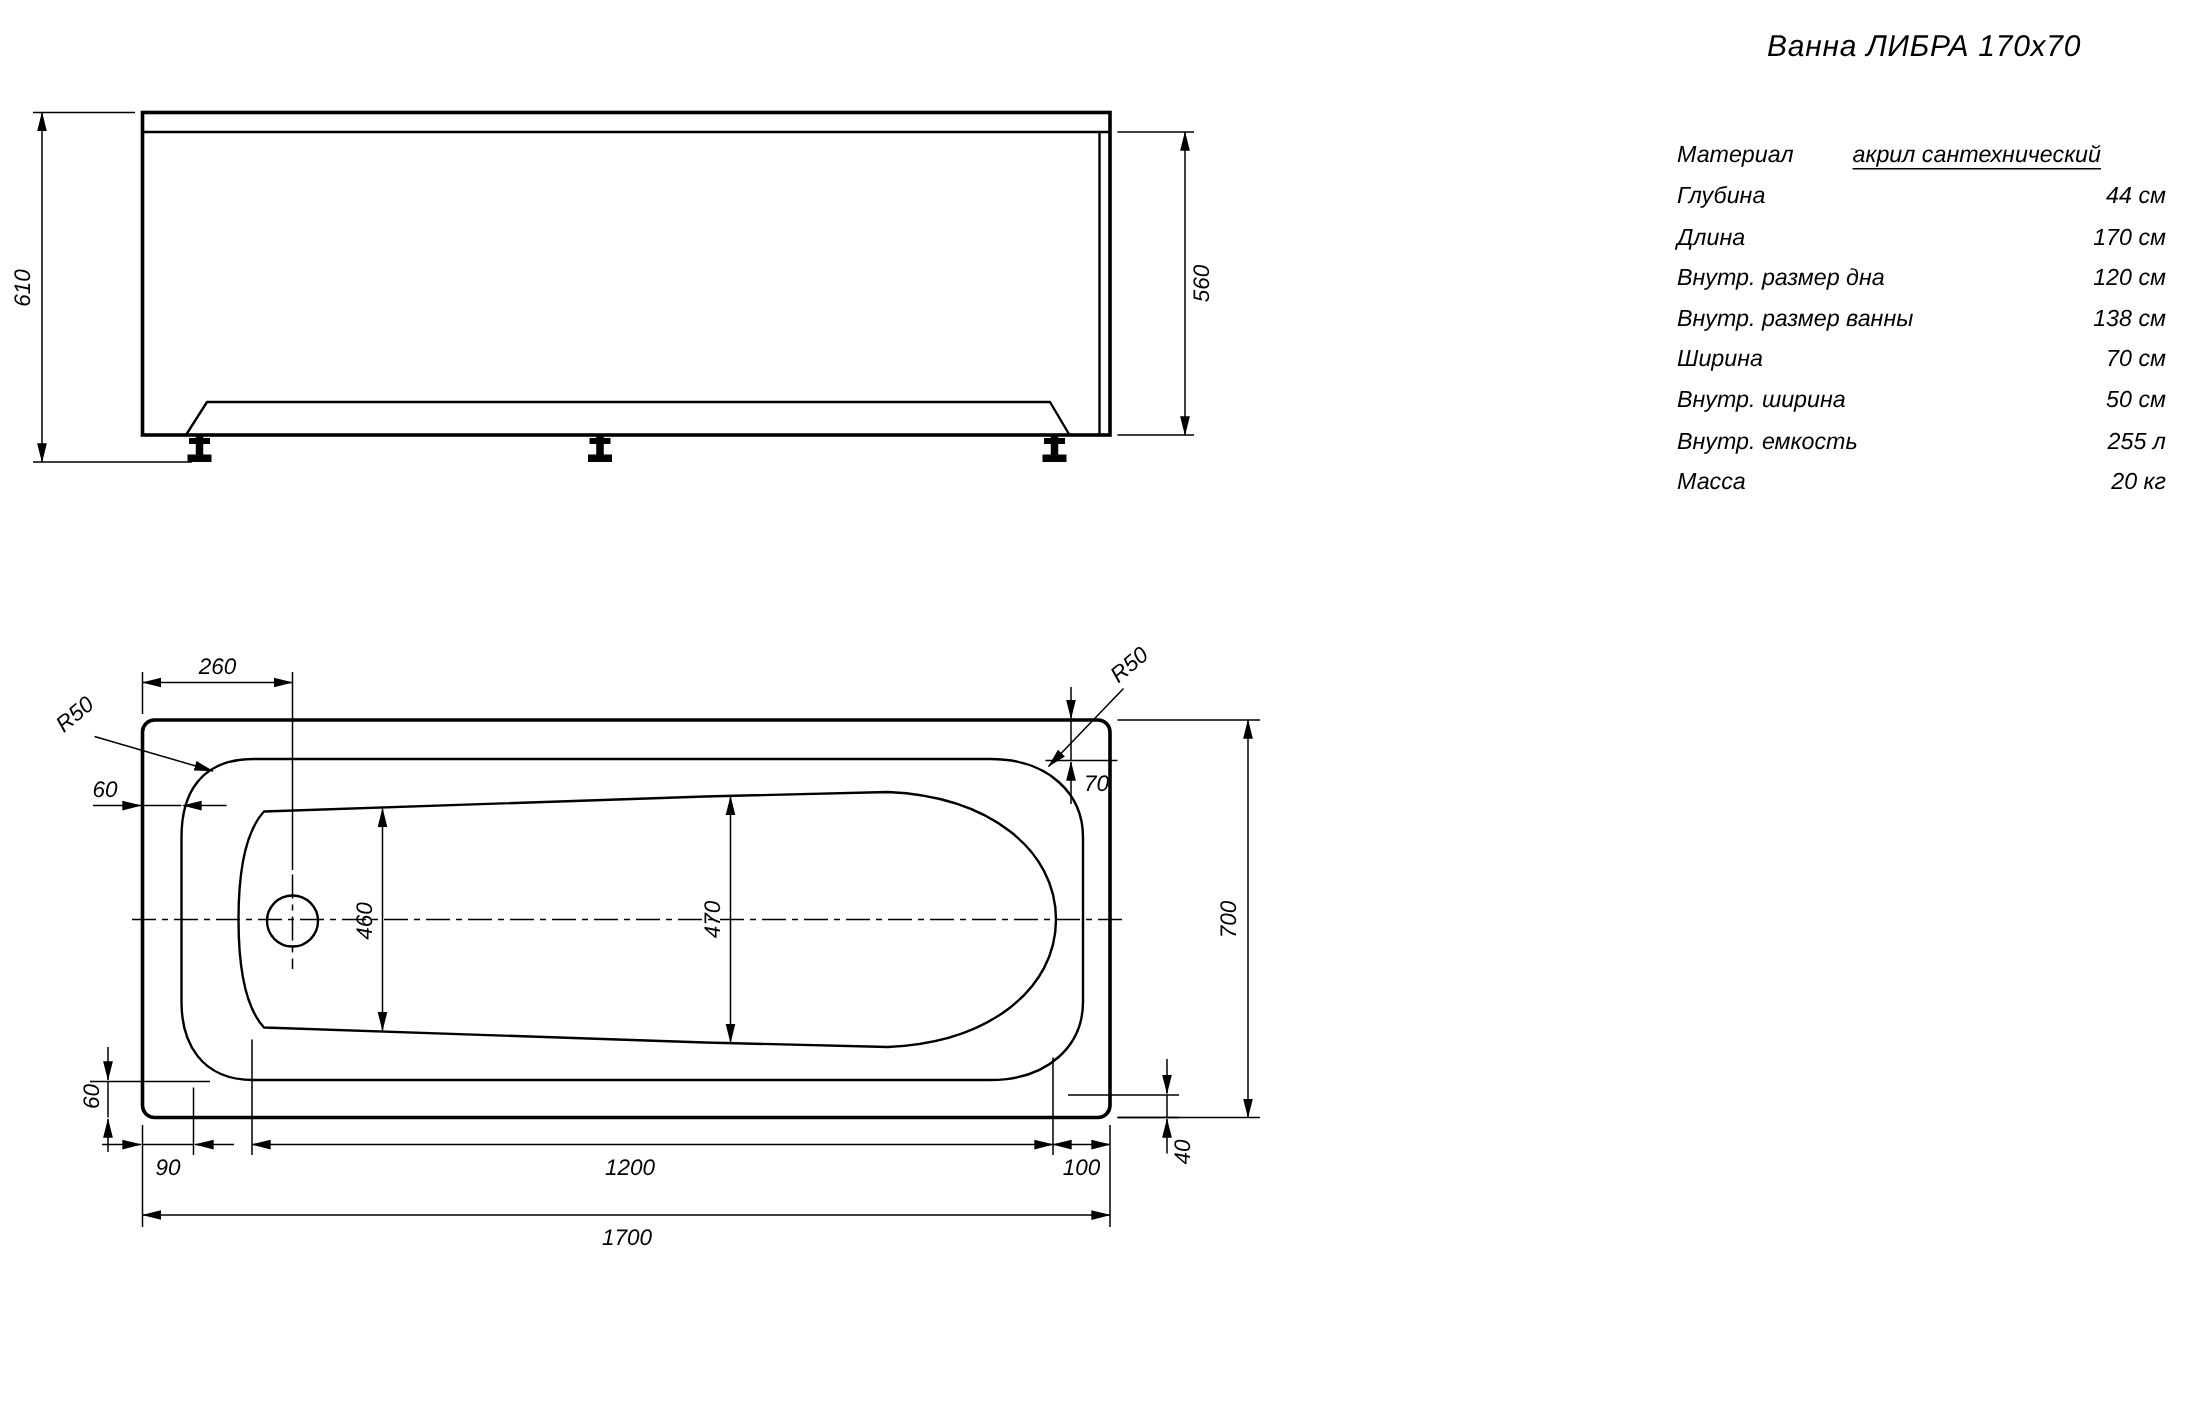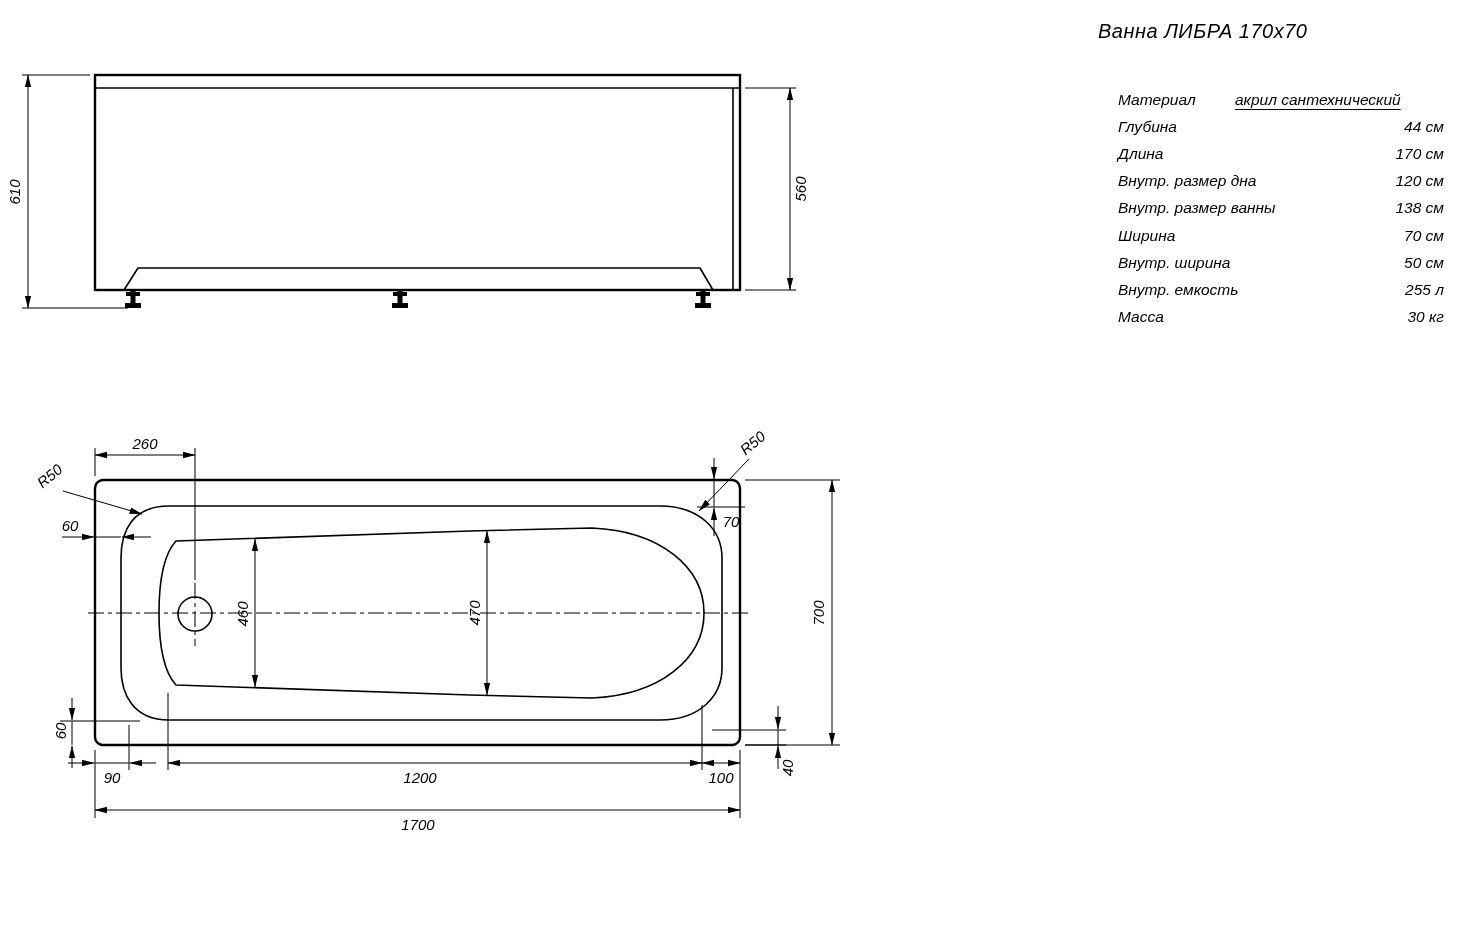--- a/index.html
+++ b/index.html
@@ -4,23 +4,23 @@
 <style>
   html,body{margin:0;padding:0;background:#fff;}
   .canvas{position:relative;width:1470px;height:935px;background:#fff;overflow:hidden;
           font-family:"Liberation Sans",sans-serif;color:#000;}
   svg.sheet{position:absolute;left:0;top:0;}
   svg .thick{stroke:#000;stroke-width:2.4;fill:none;stroke-linejoin:miter;}
   svg .med{stroke:#000;stroke-width:1.6;fill:none;stroke-linejoin:round;}
   svg .dim line, svg .dim path.lead{stroke:#000;stroke-width:1;fill:none;}
   svg .cl{stroke:#000;stroke-width:1;fill:none;stroke-dasharray:16 4 4 4;}
   svg text{font-family:"Liberation Sans",sans-serif;font-style:italic;font-size:15px;fill:#000;}
-  .title{position:absolute;left:1098px;top:20px;font-size:20px;font-style:italic;letter-spacing:.5px;}
+  .title{position:absolute;left:1178px;top:20px;font-size:20px;font-style:italic;letter-spacing:.5px;}
   .specs{position:absolute;left:1118px;top:86px;width:326px;font-size:15.5px;font-style:italic;}
-  .specs .row{display:flex;justify-content:space-between;align-items:center;height:27.2px;}
+  .specs .row{display:flex;justify-content:space-between;align-items:flex-end;height:27.2px;}
   .specs .row.first{justify-content:flex-start;}
   .specs .row.first .label{width:117px;flex:0 0 auto;}
   .specs .row.first .value{text-decoration:underline;text-underline-offset:4px;}
 </style>
 </head>
 <body>
 
 <div class="canvas">
 
   <svg class="sheet" width="1470" height="935" viewBox="0 0 1470 935">
@@ -204,17 +204,17 @@
     <div class="row">
       <span class="label">Внутр. ширина</span>
       <span class="value">50 см</span>
     </div>
     <div class="row">
       <span class="label">Внутр. емкость</span>
       <span class="value">255 л</span>
     </div>
     <div class="row">
       <span class="label">Масса</span>
-      <span class="value">30 кг</span>
+      <span class="value">20 кг</span>
     </div>
   </div>
 
 </div>
 
 </body></html>

